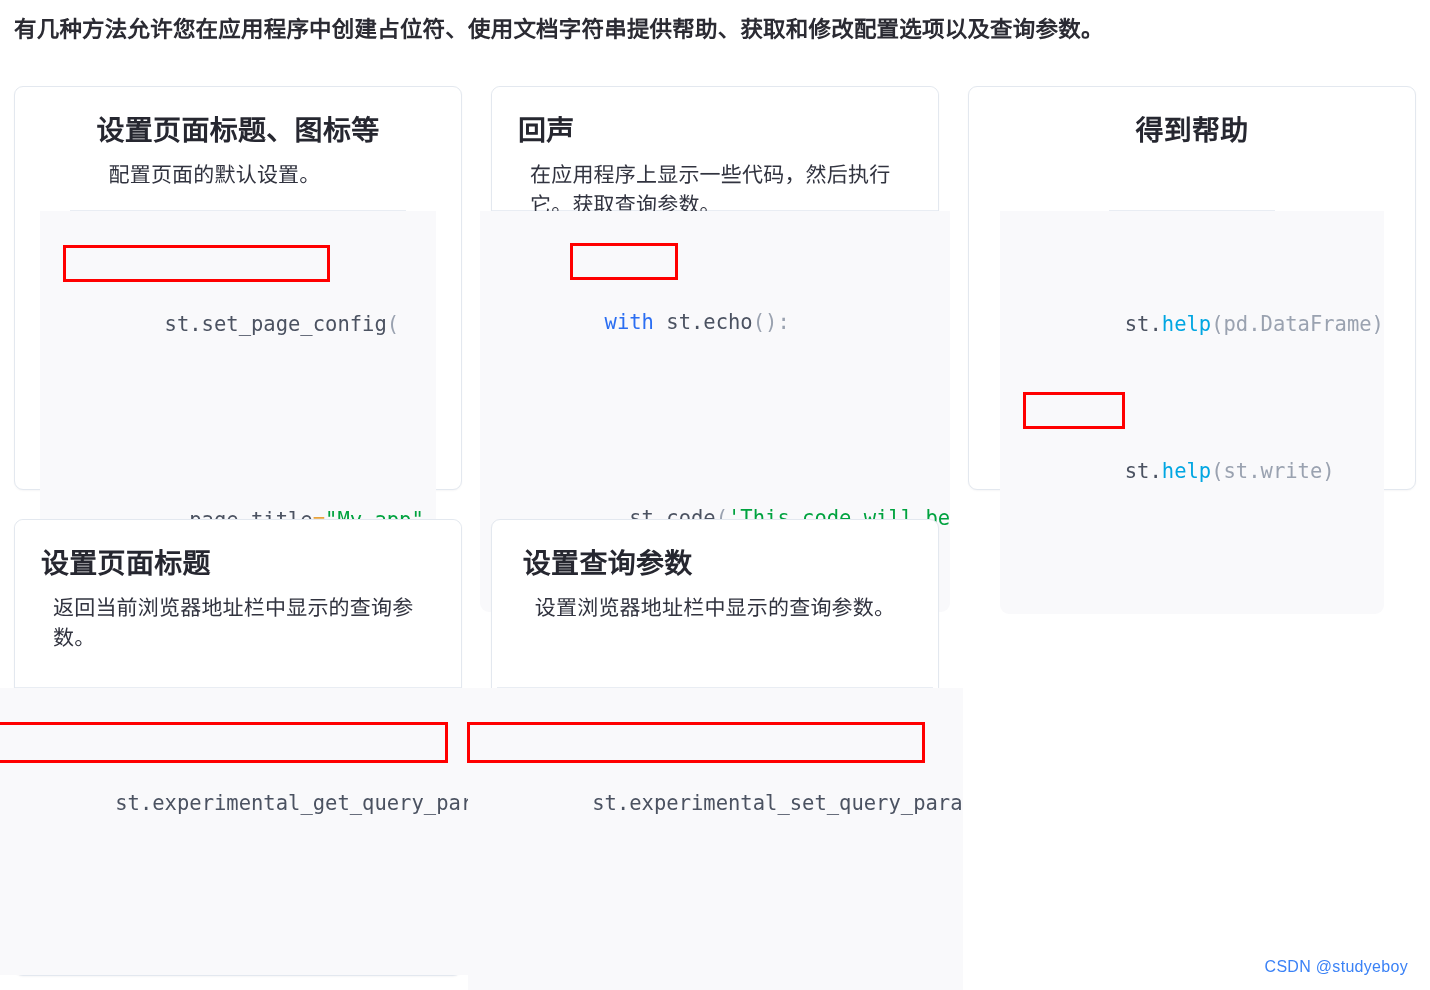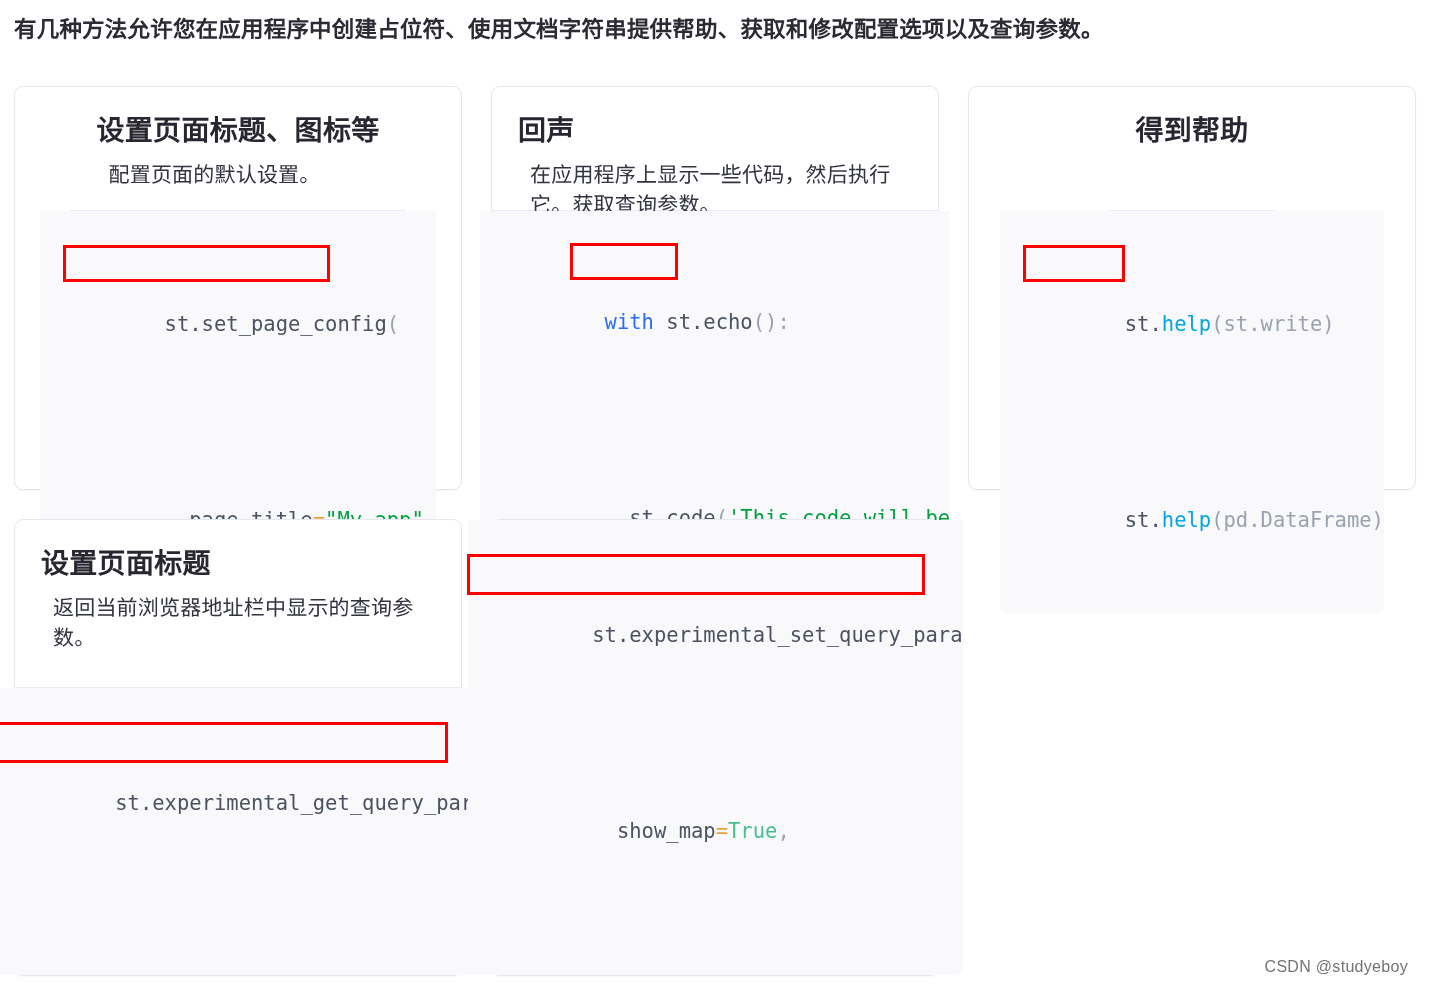--- a/index.html
+++ b/index.html
@@ -116,21 +116,21 @@
     position: absolute;
     pointer-events: none;
   }
 
   
   .watermark {
     position: absolute;
     right: 22px;
     bottom: 14px;
     font-size: 16px;
-    color: #737373;
+    color: #3b82f6;
     font-family: "Liberation Sans", "DejaVu Sans", sans-serif;
     letter-spacing: 0.3px;
   }
 </style>
 </head>
 <body>
 
 <div class="intro">有几种方法允许您在应用程序中创建占位符、使用文档字符串提供帮助、获取和修改配置选项以及查询参数。</div>
 
 <div class="grid">
@@ -172,43 +172,47 @@
       </div>
     </div>
   </div>
 
   <div class="card row1">
     <div class="card-head">
       <div class="card-title">得到帮助</div>
     </div>
     <div class="card-code">
       <div class="code-line">
+        <span class="tok-name">st.</span><span class="tok-fn">help</span><span class="tok-punct">(pd.DataFrame)</span>
+      </div>
+      <div class="code-line">
         <span class="tok-name">st.</span><span class="tok-fn">help</span><span class="tok-punct">(st.write)</span>
         <span class="redbox" style="left:23px; top:-6px; width:102px; height:37px;"></span>
       </div>
-      <div class="code-line">
-        <span class="tok-name">st.</span><span class="tok-fn">help</span><span class="tok-punct">(pd.DataFrame)</span>
-      </div>
     </div>
   </div>
 
   <div class="card row2">
     <div class="card-head">
       <div class="card-title">设置页面标题</div>
       <div class="card-desc">返回当前浏览器地址栏中显示的查询参数。</div>
     </div>
     <div class="card-code" style="padding-top:42px;">
       <div class="code-line">
         <span class="tok-name">st.experimental_get_query_para</span>
         <span class="redbox" style="left:-1px; top:-8px; width:458px; height:41px;"></span>
       </div>
     </div>
   </div>
 
   <div class="card row2">
+    <div class="card-head">
+      <div class="card-title">设置查询参数</div>
+      <div class="card-desc">设置浏览器地址栏中显示的查询参数。</div>
+    </div>
     <div class="card-code" style="padding-top:42px;">
       <div class="code-line">
         <span class="tok-name">st.experimental_set_query_para</span>
         <span class="redbox" style="left:-1px; top:-8px; width:458px; height:41px;"></span>
       </div>
       <div class="code-line">
         <span class="tok-name">  show_map</span><span class="tok-op">=</span><span class="tok-bool">True</span><span class="tok-punct">,</span>
       </div>
 
     </div>

